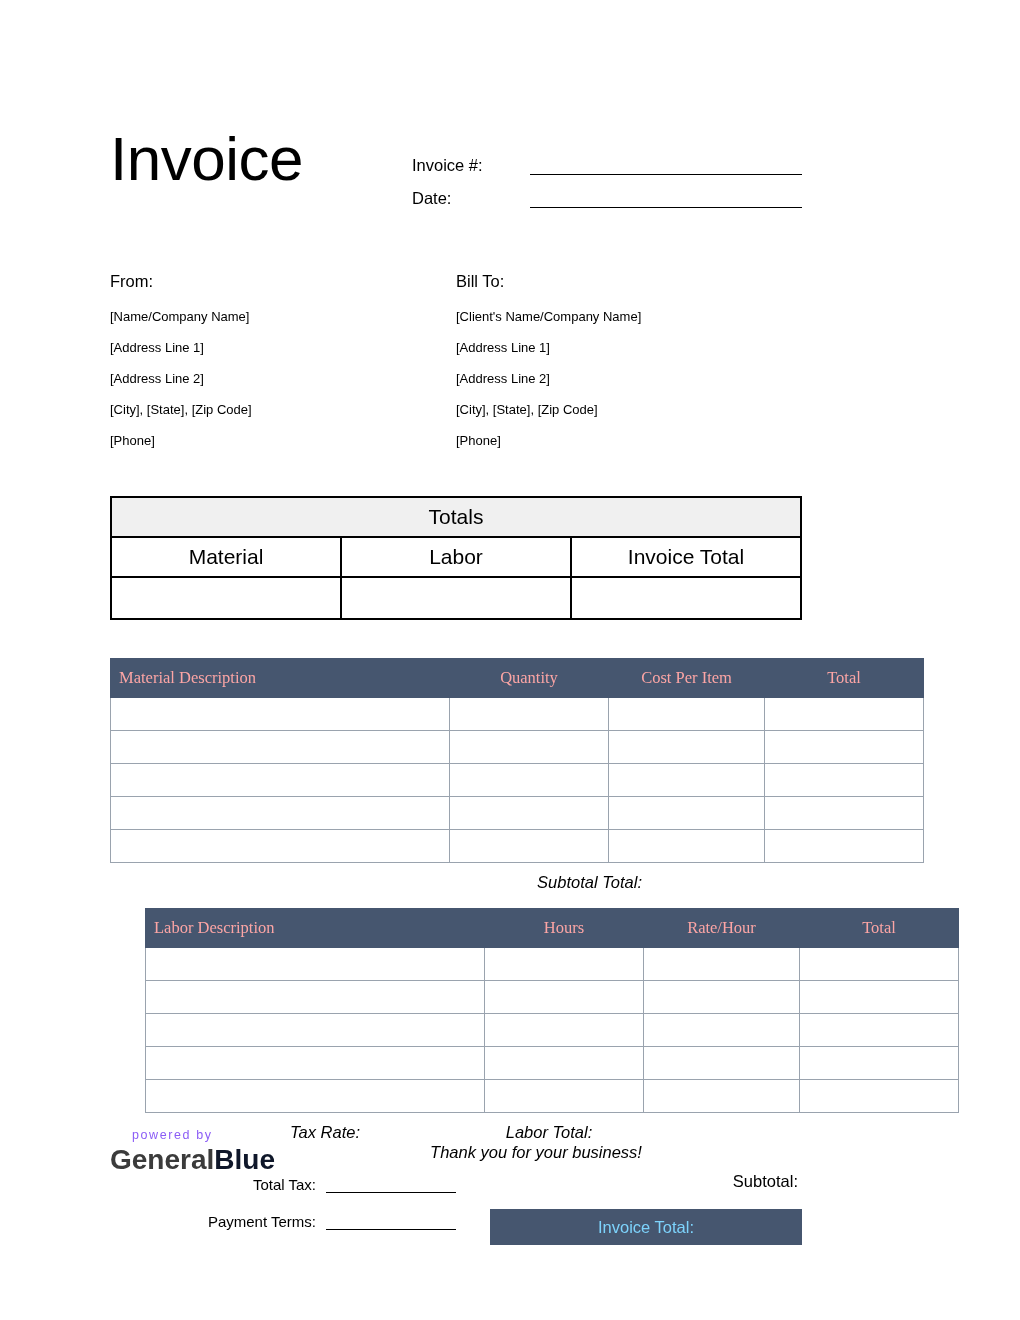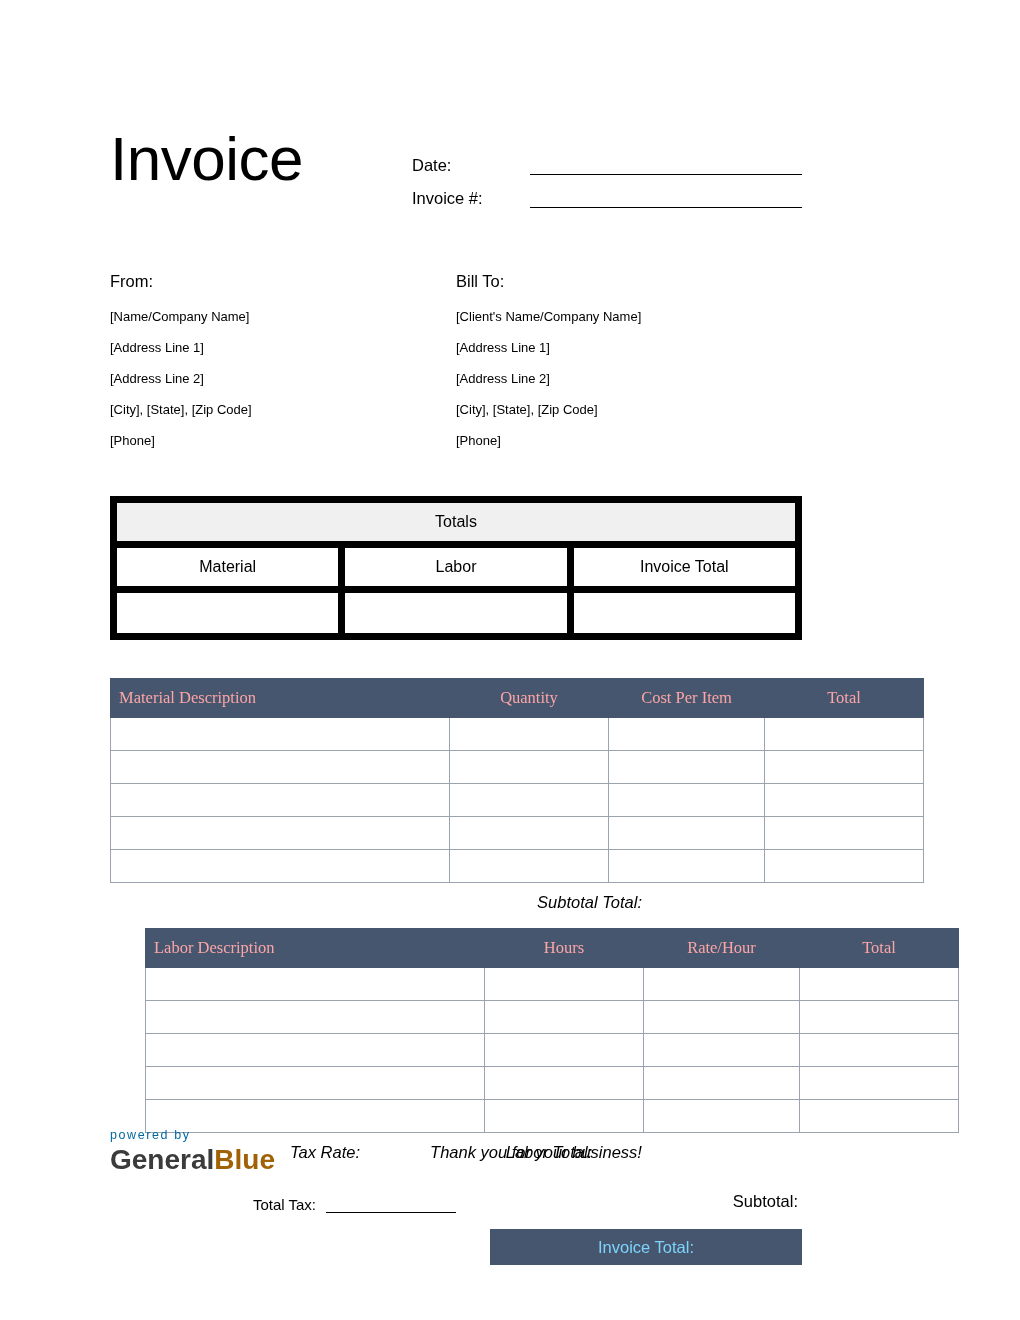--- a/index.html
+++ b/index.html
@@ -78,23 +78,23 @@
   
   table {
     border-collapse: collapse;
     width: 100%;
     table-layout: fixed;
   }
   .totals-table {
     margin-top: 32px;
   }
   .totals-table td {
-    border: 7px solid #000000;
+    border: 2px solid #000000;
     height: 30px;
-    font-size: 16px;
+    font-size: 21px;
     text-align: center;
     padding: 4px 0;
   }
   .totals-table .totals-head {
     background: #f0f0f0;
   }
   .totals-table .totals-sub td {
     background: #ffffff;
   }
   .totals-table .blank td {
@@ -211,52 +211,53 @@
     top: 1128px;
     display: flex;
     align-items: center;
   }
   .brand {
     width: 270px;
   }
   .brand-powered {
     font-size: 12.5px;
     letter-spacing: 1.6px;
-    color: #0369a1;
+    color: #8b5cf6;
     margin-bottom: 2px;
+    margin-left: 22px;
   }
   .brand-name {
     font-size: 28px;
     font-weight: bold;
     line-height: 32px;
   }
   .brand-general { color: #3b3b3b; }
-  .brand-blue { color: #a16207; }
+  .brand-blue { color: #0f172a; }
   .thanks {
     flex: 1;
     text-align: center;
     font-size: 16.5px;
     font-style: italic;
     padding-right: 110px;
   }
 </style>
 </head>
 <body>
 
 <div class="page">
 
   <div class="header">
     <h1 class="invoice-title">Invoice</h1>
     <div class="meta">
       <div class="meta-row">
-        <span class="meta-label">Date:</span>
+        <span class="meta-label">Invoice #:</span>
         <span class="meta-line"></span>
       </div>
       <div class="meta-row">
-        <span class="meta-label">Invoice #:</span>
+        <span class="meta-label">Date:</span>
         <span class="meta-line"></span>
       </div>
     </div>
   </div>
 
   <div class="addresses">
     <div class="addr-col">
       <div class="addr-head">From:</div>
       <div class="addr-line">[Name/Company Name]</div>
       <div class="addr-line">[Address Line 1]</div>
@@ -379,20 +380,24 @@
     <div class="left-note">Tax Rate:</div>
     <div class="right-note">Labor Total:</div>
   </div>
 
   <div class="summary">
     <div class="summary-left">
       <div class="sum-row">
         <span class="sum-label">Total Tax:</span>
         <span class="sum-line"></span>
       </div>
+      <div class="sum-row">
+        <span class="sum-label">Payment Terms:</span>
+        <span class="sum-line"></span>
+      </div>
     </div>
     <div class="summary-right">
       <div class="sub-label">Subtotal:</div>
       <div class="invoice-total-bar">Invoice Total:</div>
     </div>
   </div>
 
   <div class="footer">
     <div class="brand">
       <div class="brand-powered">powered by</div>

